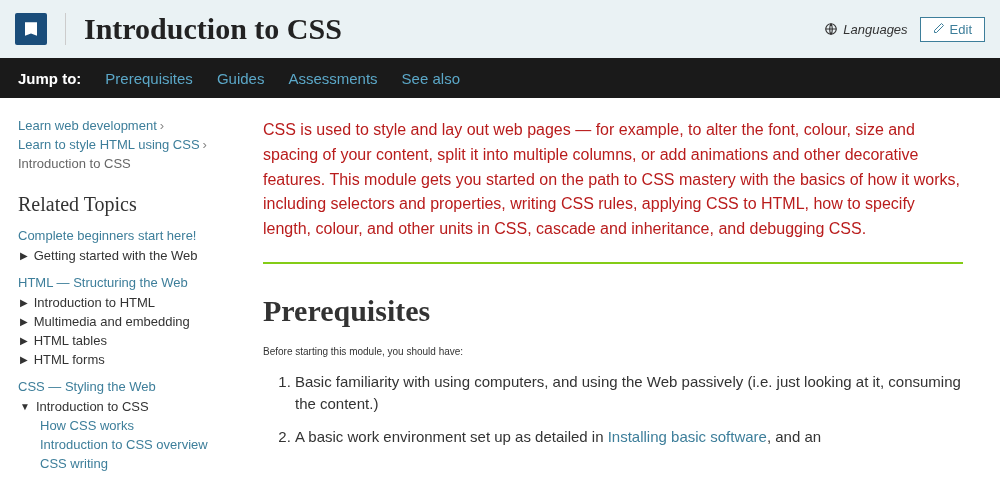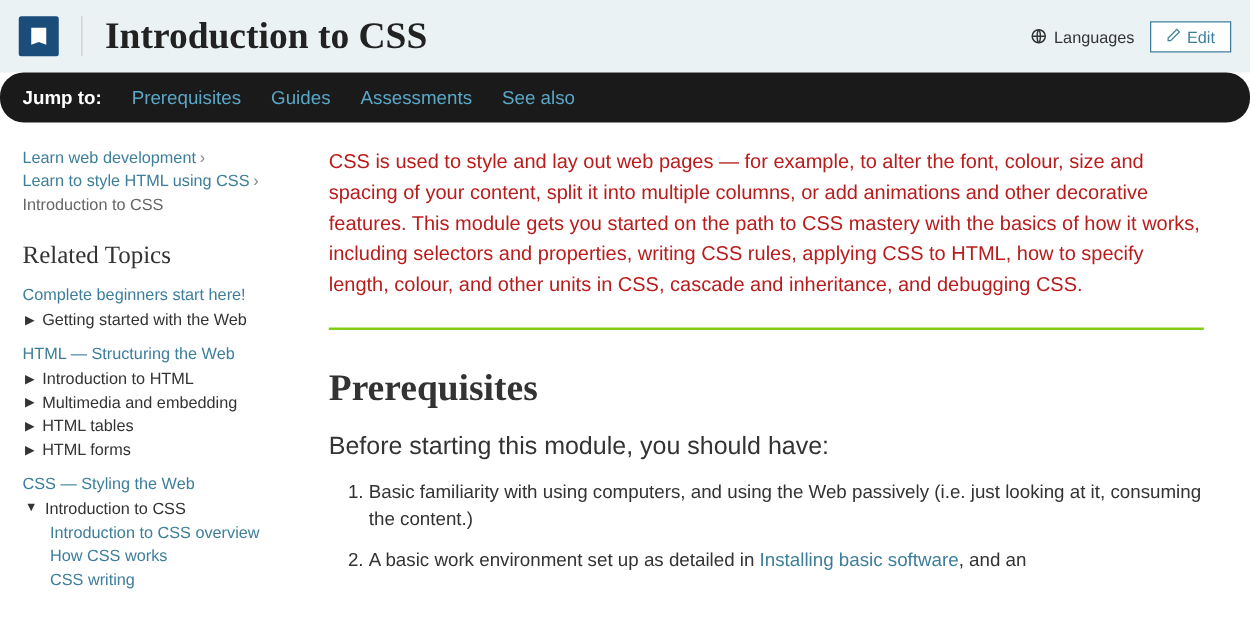--- a/index.html
+++ b/index.html
@@ -2,40 +2,40 @@
 <html><head>
 <meta charset="utf-8">
 <style>
 * { margin: 0; padding: 0; box-sizing: border-box; }
 body { font-family: Arial, Helvetica, sans-serif; color: #333; background: #fff; width: 1000px; }
 .header { background: #eaf2f4; height: 58px; display: flex; align-items: center; padding: 0 15px; }
 .logo { width: 32px; height: 32px; background: #1a4d7a; border-radius: 2px; display: flex; align-items: center; justify-content: center; color: #fff; font-size: 18px; }
 .divider { width: 1px; height: 32px; background: #ccc; margin: 0 18px; }
 .title { font-family: Georgia, serif; font-size: 30px; font-weight: bold; color: #222; flex: 1; }
 .header-actions { display: flex; align-items: center; gap: 12px; }
-.lang { font-size: 13px; color: #333; display: flex; align-items: center; gap: 5px; }
+.lang { font-size: 13px; color: #333; display: flex; align-items: center; gap: 5px; font-style: italic; }
 .edit-btn { border: 1px solid #3d7e9a; color: #3d7e9a; background: #fff; padding: 4px 12px; font-size: 13px; display: flex; align-items: flex-start; gap: 5px; cursor: pointer; }
-.jumpbar { background: #1a1a1a; height: 40px; display: flex; align-items: center; padding: 0 18px; gap: 24px; border-radius: 19px; }
+.jumpbar { background: #1a1a1a; height: 40px; display: flex; align-items: center; padding: 0 18px; gap: 24px; }
 .jump-label { color: #fff; font-size: 15px; font-weight: bold; }
 .jump-link { color: #5ba7c7; font-size: 15px; text-decoration: none; }
 .content { display: flex; padding: 20px 16px 0 18px; }
 .sidebar { width: 245px; font-size: 13px; padding-right: 20px; }
 .breadcrumb { color: #3d7e9a; margin-bottom: 4px; }
 .breadcrumb .chev { color: #888; margin-left: 3px; }
 .breadcrumb.current { color: #666; }
 .section-title { font-family: Georgia, serif; font-size: 20px; color: #333; margin: 22px 0 10px; border-bottom: 0; }
 .topic-head { color: #3d7e9a; margin: 12px 0 5px; }
 .topic-item { color: #333; margin: 4px 0 4px 2px; display: flex; align-items: center; gap: 6px; }
 .topic-item .tri { color: #333; font-size: 10px; }
 .topic-item.open .tri { color: #333; }
 .subitem { color: #3d7e9a; margin: 4px 0 4px 22px; }
 .main { flex: 1; padding-right: 20px; }
 .intro { font-size: 16px; line-height: 1.55; color: #b91c1c; padding-bottom: 20px; border-bottom: 2px solid #84cc16; max-width: 700px; }
 .h2 { font-family: Georgia, serif; font-size: 30px; font-weight: bold; margin: 30px 0 18px; }
-.para { font-size: 20px; margin-bottom: 14px; }
+.para { font-size: 10px; margin-bottom: 14px; }
 .ol { padding-left: 32px; font-size: 15px; }
 .ol li { margin-bottom: 10px; line-height: 1.5; }
 .inline-link { color: #3d7e9a; }
 </style>
 </head>
 <body>
 
 <div class="header">
   <div class="logo">
     <svg width="18" height="18" viewBox="0 0 24 24" fill="#fff">
@@ -99,22 +99,22 @@
     <div class="topic-item">
         <span class="tri">▶</span>
         <span>HTML forms</span>
       </div>
 
     <div class="topic-head">CSS — Styling the Web</div>
     <div class="topic-item open">
         <span class="tri">▼</span>
         <span>Introduction to CSS</span>
       </div>
+    <div class="subitem">How CSS works</div>
     <div class="subitem">Introduction to CSS overview</div>
-    <div class="subitem">How CSS works</div>
     <div class="subitem">CSS writing</div>
   </div>
 
   <div class="main">
     <p class="intro">CSS is used to style and lay out web pages — for example, to alter the font, colour, size and spacing of your content, split it into multiple columns, or add animations and other decorative features. This module gets you started on the path to CSS mastery with the basics of how it works, including selectors and properties, writing CSS rules, applying CSS to HTML, how to specify length, colour, and other units in CSS, cascade and inheritance, and debugging CSS.</p>
     <h2 class="h2">Prerequisites</h2>
     <p class="para">Before starting this module, you should have:</p>
     <ol class="ol">
       <li>Basic familiarity with using computers, and using the Web passively (i.e. just looking at it, consuming the content.)</li>
       <li><span>A basic work environment set up as detailed in </span><span class="inline-link">Installing basic software</span><span>, and an</span></li>

